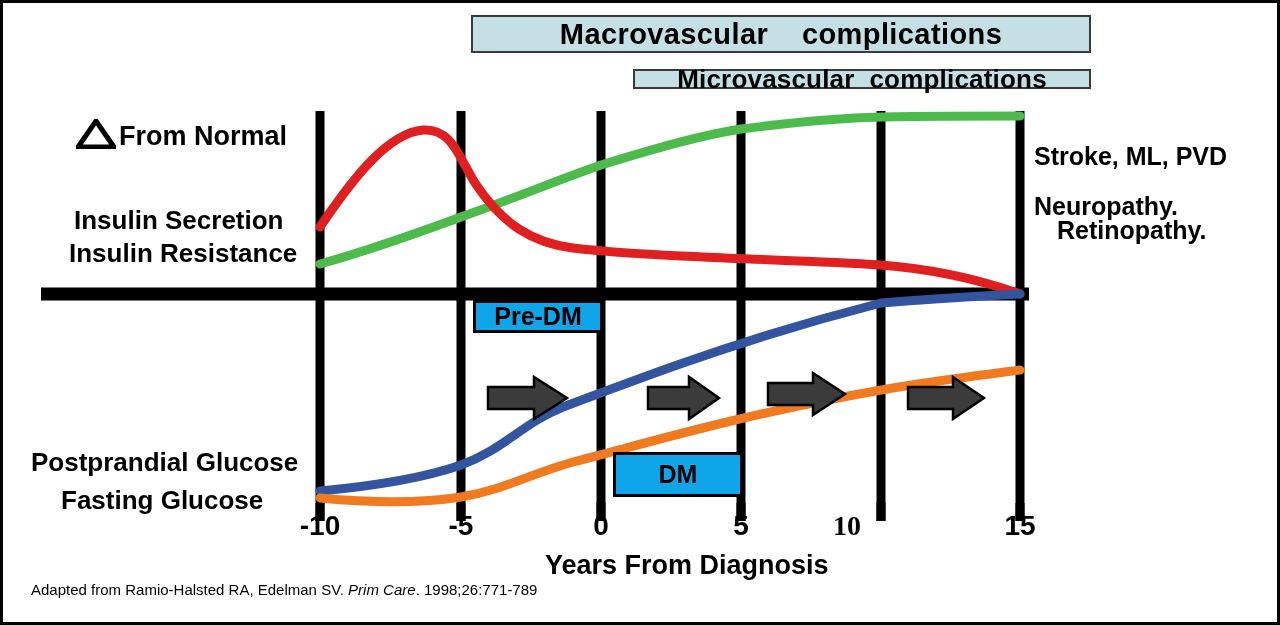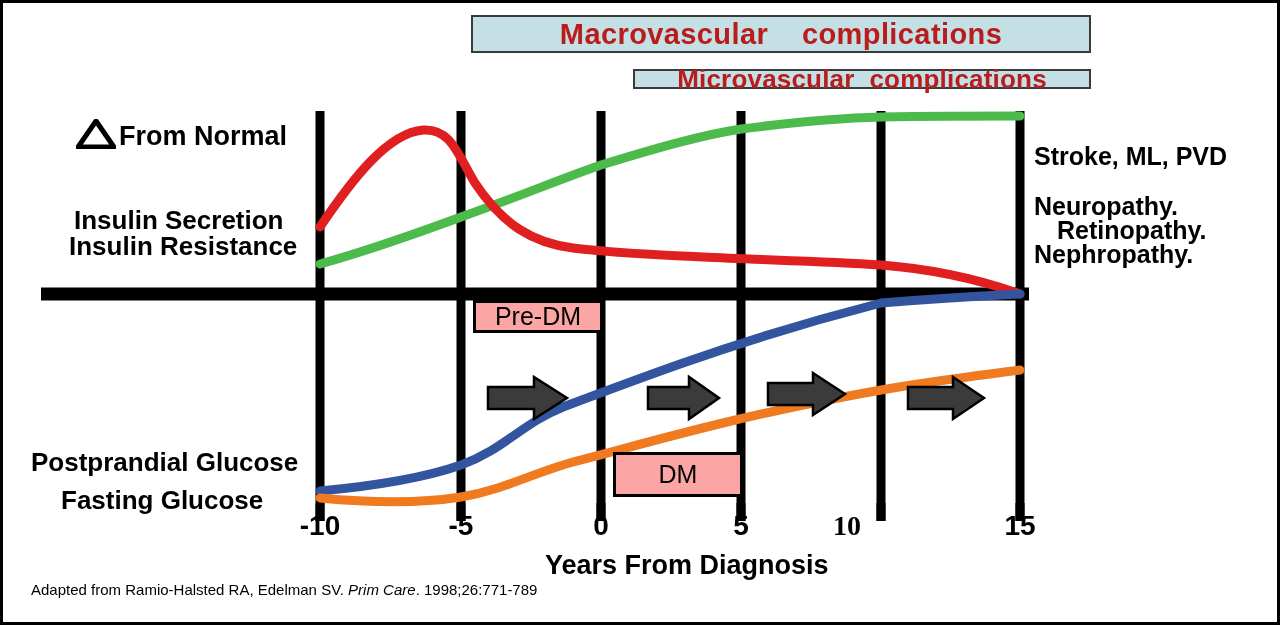--- a/index.html
+++ b/index.html
@@ -25,21 +25,21 @@
     left: 0;
     top: 0;
     width: 1280px;
     height: 625px;
   }
   .banner {
     position: absolute;
     background: #c4e0e5;
     border: 2px solid #3a3a3a;
     box-sizing: border-box;
-    color: #b91c1c;
+    color: #000000;
     font-weight: bold;
     text-align: center;
     white-space: pre;
     line-height: 1;
     display: flex;
     align-items: center;
     justify-content: center;
   }
   #banner-macro {
     left: 468px;
@@ -52,25 +52,25 @@
   #banner-micro {
     left: 630px;
     top: 66px;
     width: 458px;
     height: 20px;
     font-size: 26px;
     letter-spacing: 0.2px;
   }
   .yellow-box {
     position: absolute;
-    background: #fca5a5;
+    background: #0ea5e9;
     border: 3px solid #000000;
     box-sizing: border-box;
     color: #000000;
-    font-weight: normal;
+    font-weight: bold;
     display: flex;
     align-items: center;
     justify-content: center;
     line-height: 1;
   }
   #box-predm {
     left: 470px;
     top: 297px;
     width: 130px;
     height: 33px;
@@ -102,21 +102,21 @@
     width: 40px;
     height: 30px;
   }
   #lbl-insulin-secretion {
     left: 71px;
     top: 203px;
     font-size: 26px;
   }
   #lbl-insulin-resistance {
     left: 66px;
-    top: 229px;
+    top: 236px;
     font-size: 26px;
   }
   #lbl-postprandial {
     left: 28px;
     top: 445px;
     font-size: 26px;
   }
   #lbl-fasting {
     left: 58px;
     top: 483px;
@@ -231,21 +231,20 @@
   <div class="side-label" id="lbl-insulin-resistance">Insulin Resistance</div>
   <div class="side-label" id="lbl-postprandial">Postprandial Glucose</div>
   <div class="side-label" id="lbl-fasting">Fasting Glucose</div>
 
   <div class="yellow-box" id="box-predm">Pre-DM</div>
   <div class="yellow-box" id="box-dm">DM</div>
 
   <div class="side-label" id="lbl-stroke">Stroke, ML, PVD</div>
   <div class="right-compl" id="lbl-neuropathy">Neuropathy.</div>
   <div class="right-compl" id="lbl-retinopathy">Retinopathy.</div>
-  <div class="right-compl" id="lbl-nephropathy">Nephropathy.</div>
 
   <div class="tick-label" style="left:317px; top:509px;">-10</div>
   <div class="tick-label" style="left:458px; top:509px;">-5</div>
   <div class="tick-label" style="left:598px; top:509px;">0</div>
   <div class="tick-label" style="left:738px; top:509px;">5</div>
   <div class="tick-label" style="left:844px; top:509px;font-family:Liberation Serif, serif;">10</div>
   <div class="tick-label" style="left:1017px; top:509px;">15</div>
 
   <div id="axis-title">Years From Diagnosis</div>
 

